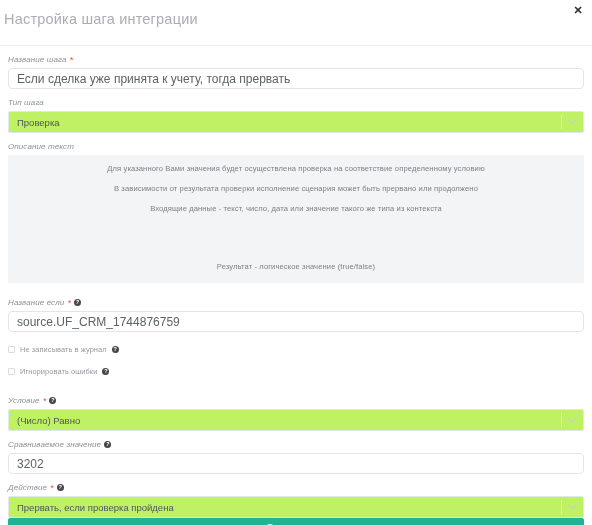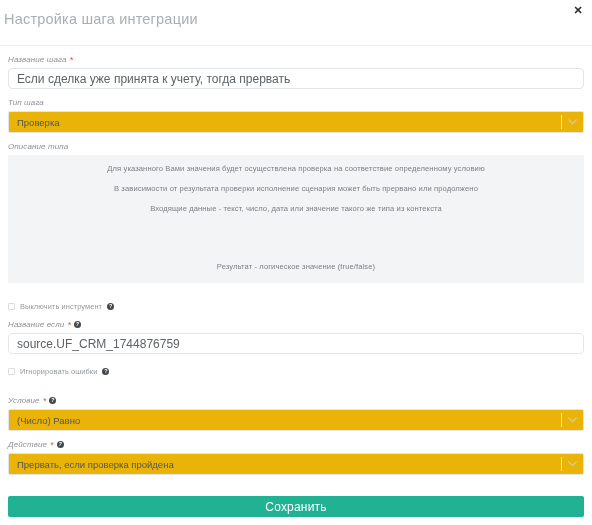--- a/index.html
+++ b/index.html
@@ -111,21 +111,21 @@
     position: relative;
     width: 100%;
     height: 22px;
   }
   .select-box {
     width: 100%;
     height: 22px;
     box-sizing: border-box;
     border: 1px solid #e3e6e8;
     border-radius: 2px;
-    background: #eab308;
+    background: #bef264;
     font-size: 9.5px;
     color: #50555a;
     padding: 0 18px 0 8px;
     display: flex;
     align-items: center;
     cursor: pointer;
   }
   .select-div {
     position: absolute;
     right: 22px;
@@ -236,47 +236,47 @@
         <div class="chev">
           <svg width="9" height="6" viewBox="0 0 9 6">
               <path d="M0.7 0.8 L4.5 4.6 L8.3 0.8" fill="none" stroke="#c8cdd2" stroke-width="1.1" stroke-linecap="round"></path>
             </svg>
         </div>
       </div>
     </div>
 
     <div class="field">
       <div class="field-label">
-        <span>Описание типа</span>
+        <span>Описание текст</span>
       </div>
       <div class="desc-box">
         <div class="desc-line">Для указанного Вами значения будет осуществлена проверка на соответствие определенному условию</div>
         <div class="desc-line">В зависимости от результата проверки исполнение сценария может быть прервано или продолжено</div>
         <div class="desc-line">Входящие данные - текст, число, дата или значение такого же типа из контекста</div>
         <div class="desc-line">Результат - логическое значение (true/false)</div>
       </div>
     </div>
 
     <div class="spacer-1"></div>
 
-    <div class="check-row">
-      <div class="cb"></div>
-      <span class="cb-label">Выключить инструмент</span>
-      <span class="help-icon">?</span>
-    </div>
 
     <div class="field">
       <div class="field-label">
         <span>Название если</span>
         <span class="req">*</span>
         <span class="help-icon">?</span>
       </div>
       <input class="text-input" type="text" value="source.UF_CRM_1744876759" style="">
     </div>
 
+    <div class="check-row">
+      <div class="cb"></div>
+      <span class="cb-label">Не записывать в журнал</span>
+      <span class="help-icon">?</span>
+    </div>
 
     <div class="check-row">
       <div class="cb"></div>
       <span class="cb-label">Игнорировать ошибки</span>
       <span class="help-icon">?</span>
     </div>
 
     <div class="spacer-2"></div>
 
     <div class="field">
@@ -289,20 +289,27 @@
         <div class="select-box">(Число) Равно</div>
         <div class="select-div"></div>
         <div class="chev">
           <svg width="9" height="6" viewBox="0 0 9 6">
               <path d="M0.7 0.8 L4.5 4.6 L8.3 0.8" fill="none" stroke="#c8cdd2" stroke-width="1.1" stroke-linecap="round"></path>
             </svg>
         </div>
       </div>
     </div>
 
+    <div class="field">
+      <div class="field-label">
+        <span>Сравниваемое значение</span>
+        <span class="help-icon">?</span>
+      </div>
+      <input class="text-input" type="text" value="3202" style="">
+    </div>
 
     <div class="field">
       <div class="field-label">
         <span>Действие</span>
         <span class="req">*</span>
         <span class="help-icon">?</span>
       </div>
       <div class="select-wrap">
         <div class="select-box">Прервать, если проверка пройдена</div>
         <div class="select-div"></div>

